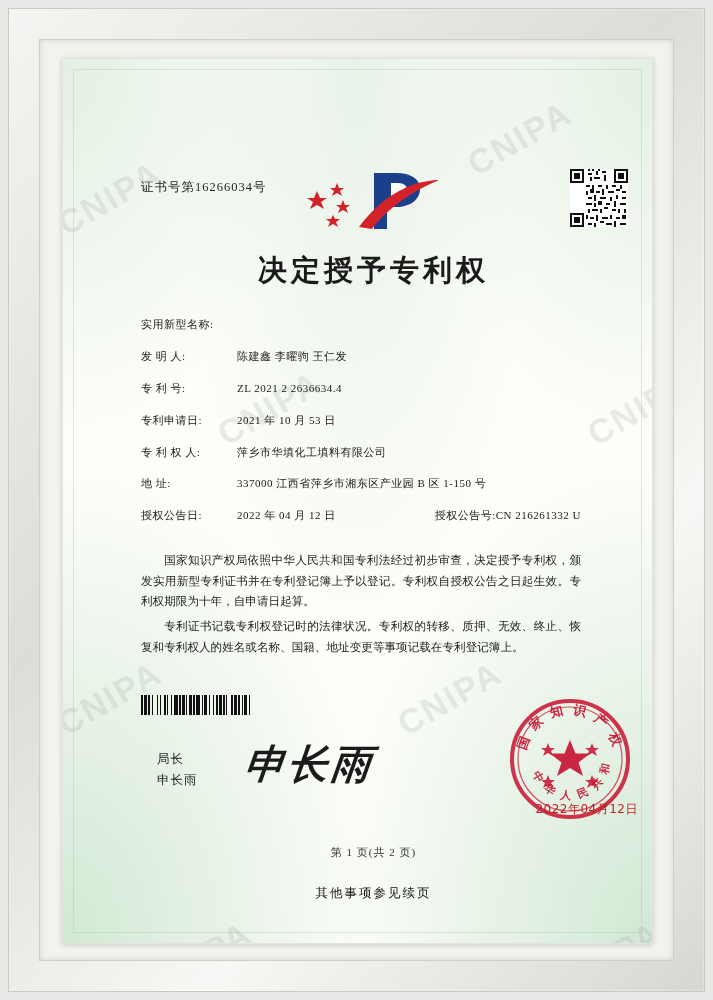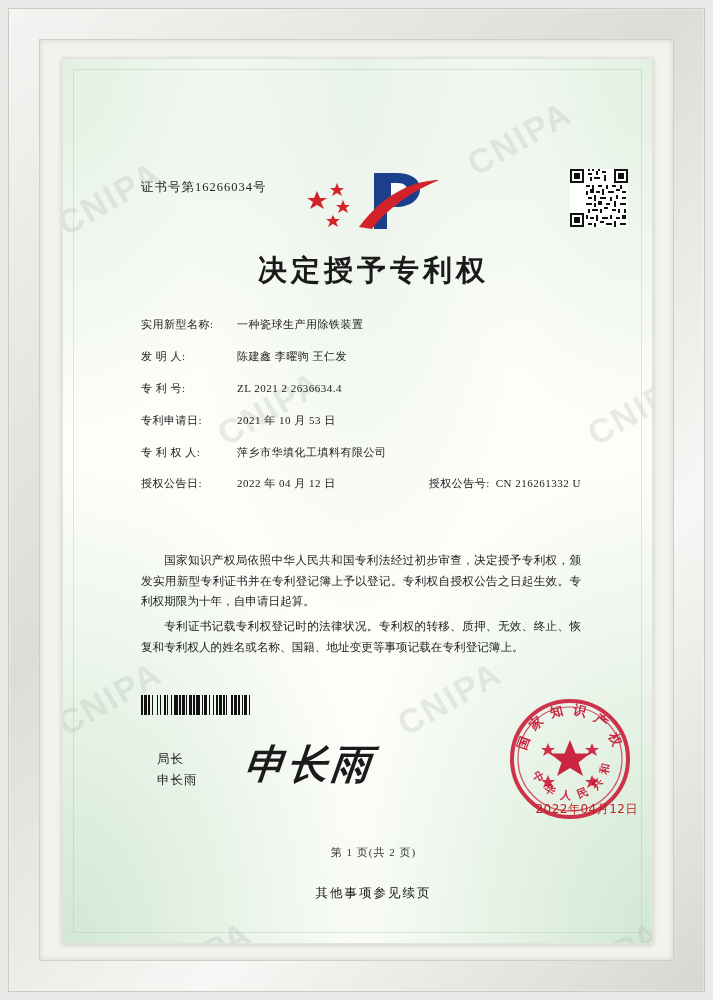--- a/index.html
+++ b/index.html
@@ -156,21 +156,21 @@
     flex: 1 1 auto;
     letter-spacing: 0.5px;
   }
   .row .lbl2 {
     flex: 0 0 auto;
     margin-left: 18px;
     letter-spacing: 0.5px;
   }
   .row .val2 {
     flex: 0 0 auto;
-    margin-left: 6px;
+    margin-left: 0;
     letter-spacing: 0.5px;
   }
 
   
   .paras {
     position: absolute;
     left: 78px;
     top: 488px;
     width: 440px;
     font-size: 11.6px;
@@ -374,37 +374,40 @@
               <rect x="25" y="27" width="3" height="1"></rect>
           </g>
         </svg>
       </div>
 
       <div class="title">决定授予专利权</div>
 
       <div class="fields">
         <div class="row">
           <span class="lbl">实用新型名称:</span>
-          <span class="val">一种瓷球生产用除铁装置</span>
         </div>
         <div class="row">
           <span class="lbl">发 明 人:</span>
           <span class="val">陈建鑫 李曜驹 王仁发</span>
         </div>
         <div class="row">
           <span class="lbl">专 利 号:</span>
           <span class="val">ZL 2021 2 2636634.4</span>
         </div>
         <div class="row">
           <span class="lbl">专利申请日:</span>
           <span class="val">2021 年 10 月 53 日</span>
         </div>
         <div class="row">
           <span class="lbl">专 利 权 人:</span>
           <span class="val">萍乡市华填化工填料有限公司</span>
+        </div>
+        <div class="row">
+          <span class="lbl">地 址:</span>
+          <span class="val">337000 江西省萍乡市湘东区产业园 B 区 1-150 号</span>
         </div>
         <div class="row">
           <span class="lbl">授权公告日:</span>
           <span class="val">2022 年 04 月 12 日</span>
           <span class="lbl2">授权公告号:</span>
           <span class="val2">CN 216261332 U</span>
         </div>
       </div>
 
       <div class="paras">

